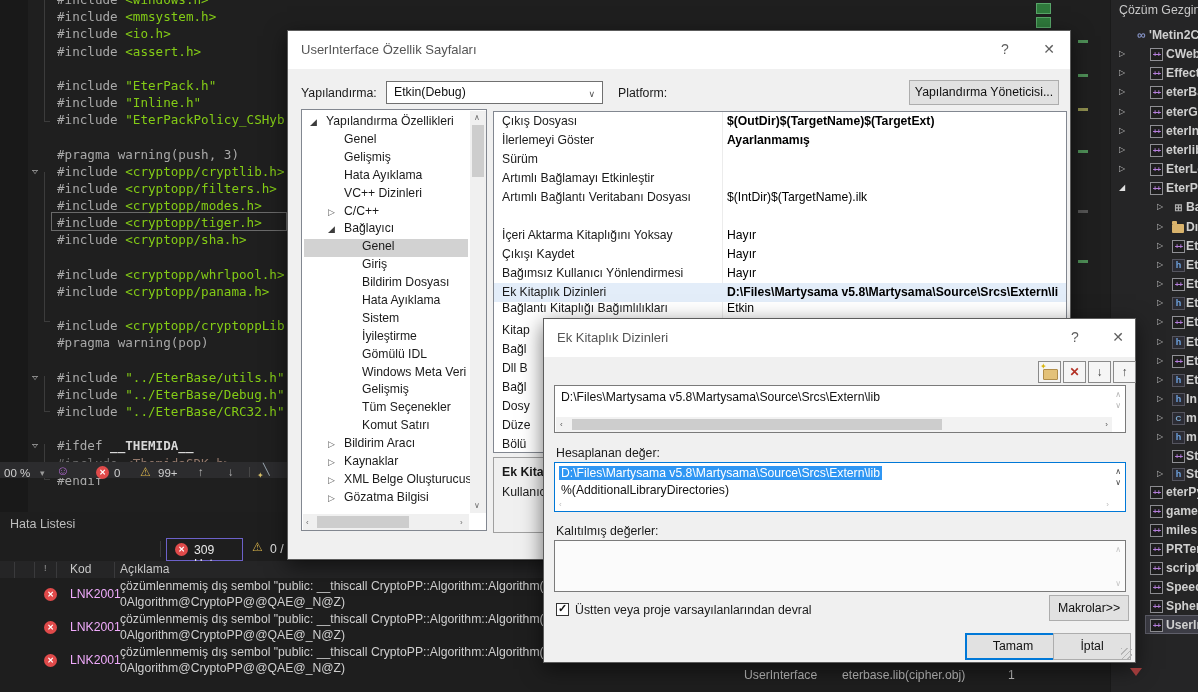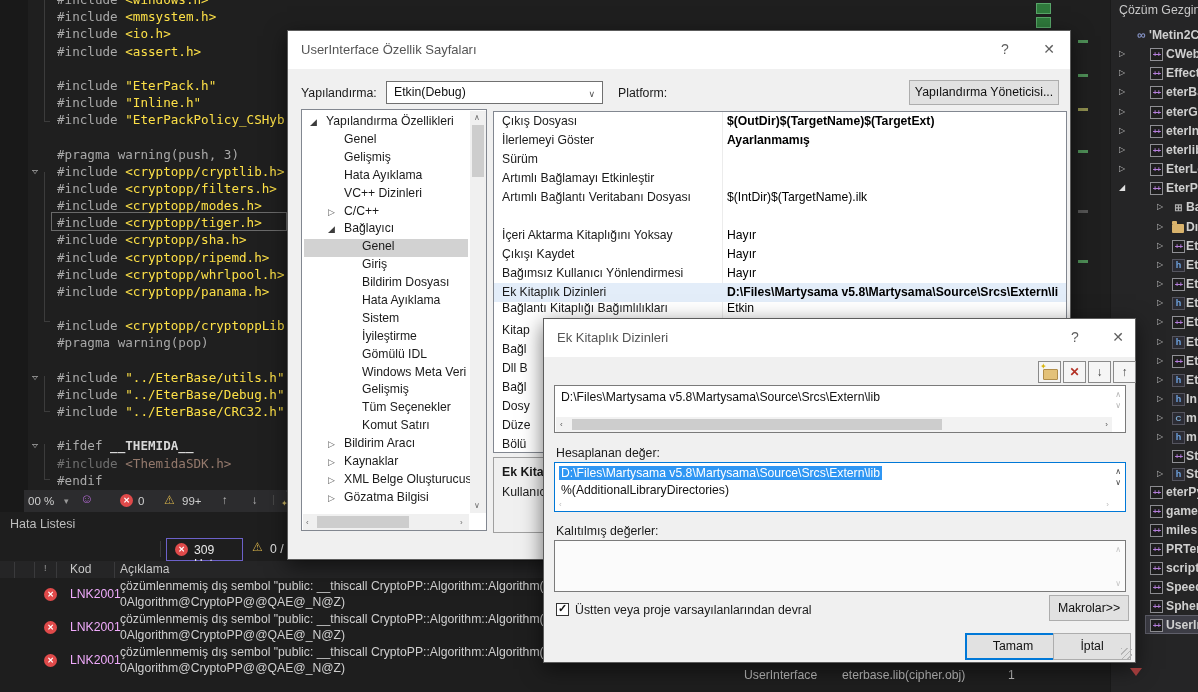--- a/index.html
+++ b/index.html
@@ -7,32 +7,32 @@
   #root { position:relative; width:1198px; height:692px; overflow:hidden;
           background:#1b1b1b; font-family:"Liberation Sans", sans-serif; cursor:default; }
   .abs { position:absolute; }
 
   
   #editor { left:0; top:0; width:1110px; height:512px; background:#1f1f1f; overflow:hidden; }
   #gutter { left:0; top:0; width:28px; height:512px; background:#191919; }
   .cl { position:absolute; left:57px; height:17px; white-space:pre;
         font-family:"DejaVu Sans Mono", monospace; font-size:12.6px; line-height:17px; }
   .cl .k { color:#a9a9a9; margin-right:7.6px; }
-  .cl .s { color:#fde047; }
+  .cl .s { color:#84cc16; }
   .cl.def .s { color:#d8d8d8; font-weight:bold; }
   .cl.off .k { color:#6f6f6f; }
   .cl.off .s { color:#94796c; }
   .fold { position:absolute; left:-25px; top:-2px; color:#8a8a8a; font-size:10px; }
   .guide { position:absolute; left:44px; width:6px; border-left:1px solid #3c3c3c; border-bottom:1px solid #3c3c3c; }
   #tigerbox { left:51px; top:212px; width:236px; height:19px; border:1px solid #6a6a6a; }
   .deco-tab { background:#2f7a3c; border:1px solid #58a569; }
   .annot-dash { position:absolute; left:1078px; width:10px; height:3px; }
 
   
-  #status { left:0; top:490px; width:287px; height:22px; background:#2c2c2e; font-size:11.5px; color:#cfcfcf;margin-left:24px; }
+  #status { left:0; top:462px; width:287px; height:16px; background:#2c2c2e; font-size:11.5px; color:#cfcfcf; }
   #status .abs { line-height:14px; }
   .errdot { width:13px; height:13px; border-radius:50%; background:#e04a4a; color:#fff;
             font-size:8px; line-height:13px; text-align:center; font-weight:bold; }
   .broom { width:14px; height:14px; }
   .broom::before { content:"╲"; position:absolute; left:5px; top:-3px; font-size:11px; color:#9aa7b0; }
   .broom::after  { content:"✦"; position:absolute; left:-1px; top:4px; font-size:8px; color:#d9c26a; }
 
   
   #errpanel { left:0; top:512px; width:1110px; height:180px; background:#1e1e1e; color:#cfcfcf; }
   #errpanel .title { left:10px; top:5px; font-size:12.5px; color:#bebebe; }
@@ -140,21 +140,20 @@
     <div class="cl" style="top:43px"><span class="k">#include</span><span class="s">&lt;assert.h&gt;</span></div>
     <div class="cl" style="top:77px"><span class="k">#include</span><span class="s">"EterPack.h"</span></div>
     <div class="cl" style="top:94px"><span class="k">#include</span><span class="s">"Inline.h"</span></div>
     <div class="cl" style="top:111px"><span class="k">#include</span><span class="s">"EterPackPolicy_CSHyb</span></div>
     <div class="cl" style="top:146px"><span class="k">#pragma warning(push, 3)</span></div>
     <div class="cl" style="top:163px"><s class="fold">⌄</s><span class="k">#include</span><span class="s">&lt;cryptopp/cryptlib.h&gt;</span></div>
     <div class="cl" style="top:180px"><span class="k">#include</span><span class="s">&lt;cryptopp/filters.h&gt;</span></div>
     <div class="cl" style="top:197px"><span class="k">#include</span><span class="s">&lt;cryptopp/modes.h&gt;</span></div>
     <div class="cl" style="top:214px"><span class="k">#include</span><span class="s">&lt;cryptopp/tiger.h&gt;</span></div>
     <div class="cl" style="top:231px"><span class="k">#include</span><span class="s">&lt;cryptopp/sha.h&gt;</span></div>
-    <div class="cl" style="top:249px"><span class="k">#include</span><span class="s">&lt;cryptopp/ripemd.h&gt;</span></div>
     <div class="cl" style="top:266px"><span class="k">#include</span><span class="s">&lt;cryptopp/whrlpool.h&gt;</span></div>
     <div class="cl" style="top:283px"><span class="k">#include</span><span class="s">&lt;cryptopp/panama.h&gt;</span></div>
     <div class="cl" style="top:317px"><span class="k">#include</span><span class="s">&lt;cryptopp/cryptoppLib</span></div>
     <div class="cl" style="top:334px"><span class="k">#pragma warning(pop)</span></div>
     <div class="cl" style="top:369px"><s class="fold">⌄</s><span class="k">#include</span><span class="s">"../EterBase/utils.h"</span></div>
     <div class="cl" style="top:386px"><span class="k">#include</span><span class="s">"../EterBase/Debug.h"</span></div>
     <div class="cl" style="top:403px"><span class="k">#include</span><span class="s">"../EterBase/CRC32.h"</span></div>
     <div class="cl def" style="top:437px"><s class="fold">⌄</s><span class="k">#ifdef</span><span class="s">__THEMIDA__</span></div>
     <div class="cl off" style="top:455px"><span class="k">#include</span><span class="s">&lt;ThemidaSDK.h&gt;</span></div>
     <div class="cl" style="top:472px"><span class="k">#endif</span></div>

